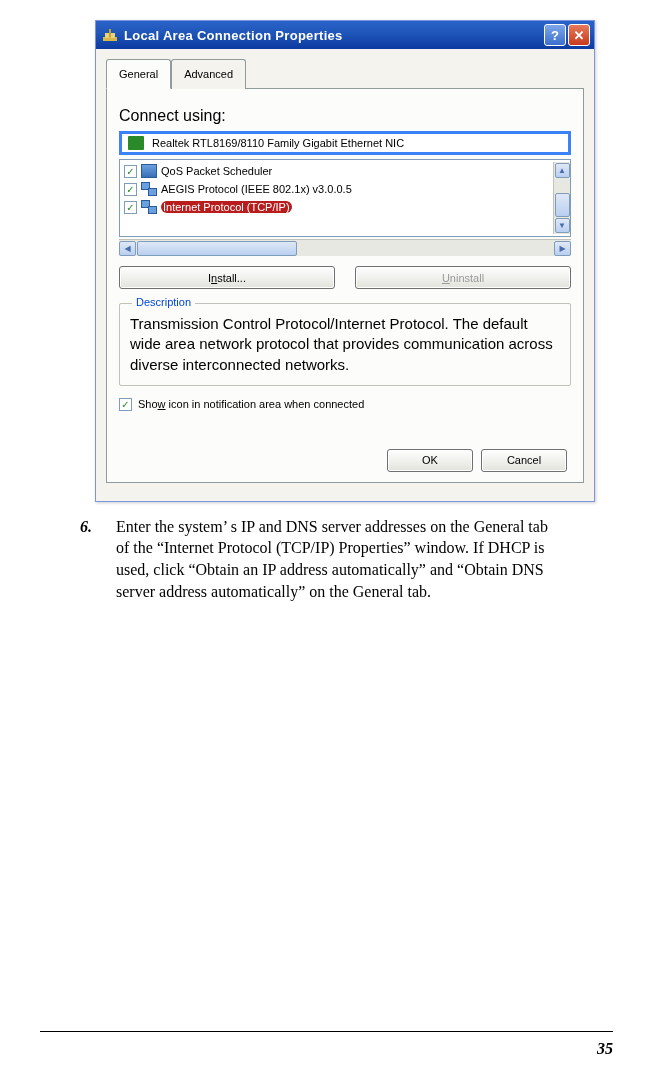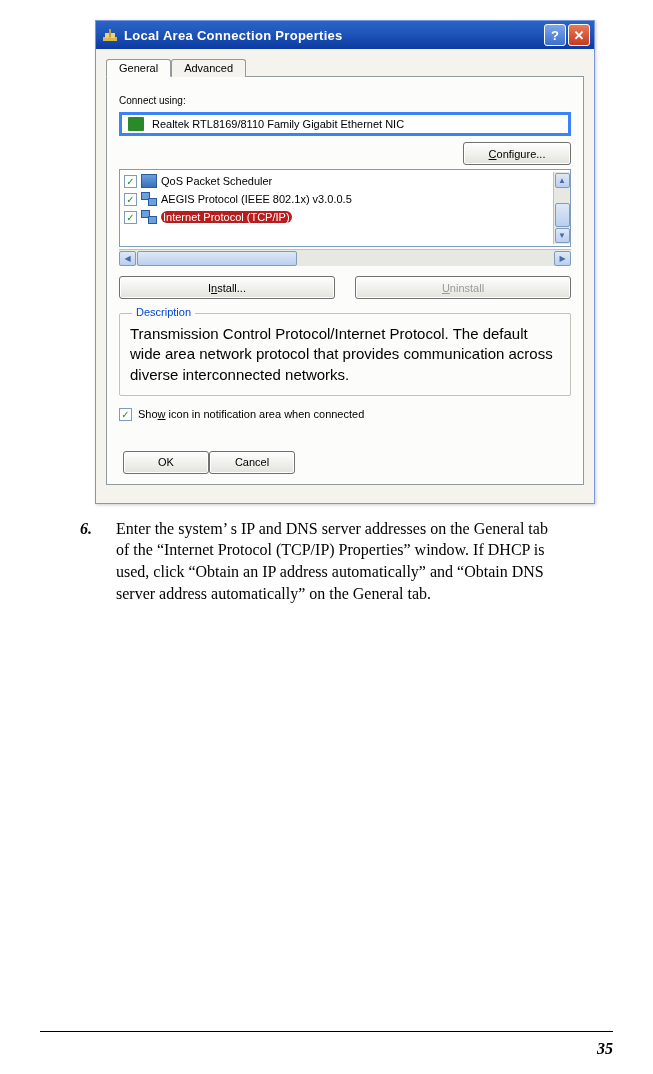--- a/index.html
+++ b/index.html
@@ -58,21 +58,21 @@
   .close-btn { background: linear-gradient(180deg,#e67a5a,#c83a1e); }
   .dialog-body {
     background: #f4f3ee;
     padding: 10px 10px 18px 10px;
   }
   .tabs {
     display: flex;
     margin-bottom: -1px;
   }
   .tab {
-    padding: 2px 12px;
+    padding: 8px 12px;
     background: #f4f3ee;
     border: 1px solid #919b9c;
     border-bottom: none;
     border-radius: 3px 3px 0 0;
     margin-right: 0px;
     cursor: pointer;
     font-size: 11px;
     position: relative;
     z-index: 2;
   }
@@ -83,21 +83,21 @@
   }
   .tab-panel {
     border: 1px solid #919b9c;
     background: #fcfcfa;
     padding: 14px 12px 10px 12px;
     position: relative;
     z-index: 1;
   }
   .section-label {
     margin: 4px 0 6px 0;
-    font-size: 10px;
+    font-size: 16px;
   }
   .adapter-box {
     border: 3px solid #3b82f6;
     background: #fff;
     padding: 4px 6px;
     display: flex;
     align-items: center;
     gap: 8px;
     height: 24px;
   }
@@ -261,21 +261,23 @@
   .show-icon-row .chk {
     width: 13px; height: 13px;
     border: 1px solid #7f9db9;
     background: #fff;
     display: flex; align-items: center; justify-content: center;
     font-size: 10px; color: #2a8a2a;
     cursor: pointer;
   }
   .bottom-buttons {
     display: flex;
-    margin-top: 30px;
+    justify-content: flex-end;
+    gap: 8px;
+    margin-top: 38px;
     padding: 0 4px;
   }
   .bottom-buttons .xp-button {
     min-width: 86px;
   }
   
   .instruction {
     margin: 14px 48px 0 40px;
     display: flex;
     font-family: "Times New Roman", serif;
@@ -334,23 +336,20 @@
         <div class="tab active">General</div>
         <div class="tab">Advanced</div>
       </div>
 
       <div class="tab-panel">
 
         <div class="section-label">Connect using:</div>
         <div class="adapter-box">
           <span class="nic-icon"></span>
           <span>Realtek RTL8169/8110 Family Gigabit Ethernet NIC</span>
-        </div>
-        <div class="cfg-row">
-          <button class="xp-button"><span class="ul">C</span><span></span>onfigure...</button>
         </div>
 
 
         <div class="items-box">
           <div class="items-list">
             <div class="items-col">
               <div class="item-row">
                 <span class="chk">✓</span>
                 <span class="proto-icon qos"></span>
                 <span>QoS Packet Scheduler</span>

